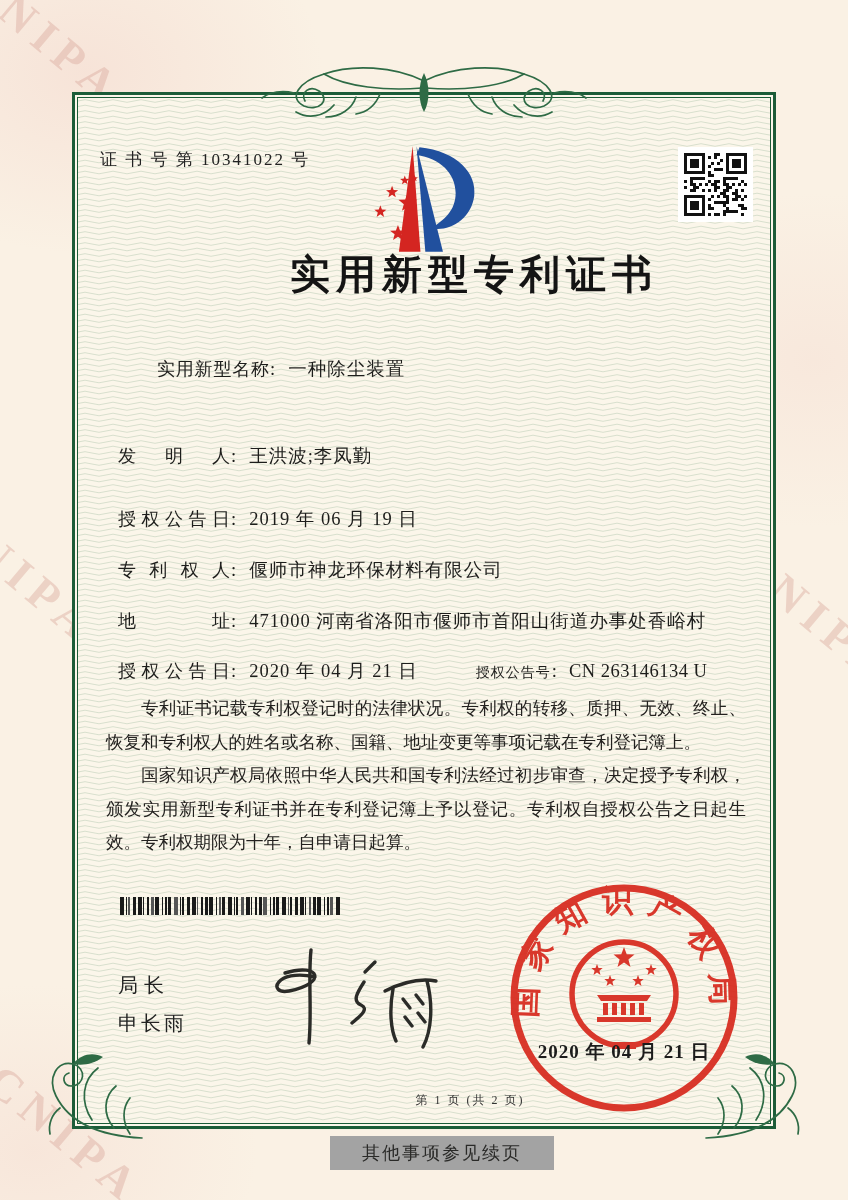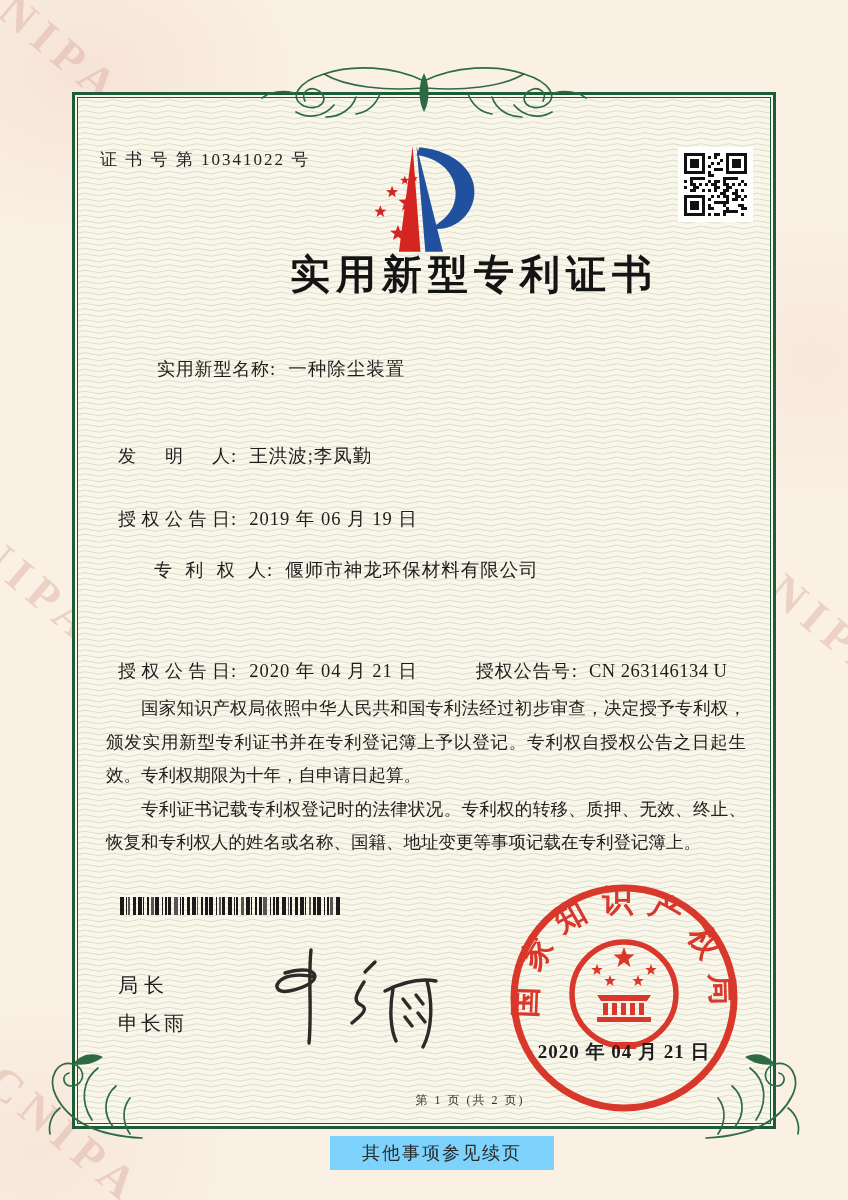--- a/index.html
+++ b/index.html
@@ -33,28 +33,28 @@
   .title{
     left:72px;top:247px;width:804px;text-align:center;
     font-size:40px;font-weight:bold;letter-spacing:6px;color:#141414;
   }
   .frow{left:118px;width:640px;font-size:18.5px;white-space:nowrap;}
   .flabel{display:inline-block;width:112px;font-size:18px;
     text-align:justify;text-align-last:justify;vertical-align:bottom;}
   .fcolon{display:inline-block;margin-left:1px;}
   .fvalue{margin-left:13px;letter-spacing:1px;}
   .fvalue2{margin-left:12px;letter-spacing:.5px;}
-  .flabel2{display:inline-block;font-size:18px;letter-spacing:1px;}
+  .flabel2{display:inline-block;font-size:14px;letter-spacing:1px;}
   .paras{left:106px;top:692px;width:640px;font-size:17.5px;line-height:33.5px;
     text-align:justify;color:#23211f;}
   .paras p{margin:0;text-indent:2em;}
   .signer{font-size:20px;color:#222;letter-spacing:3px;}
   .pageinfo{left:72px;top:1092px;width:796px;text-align:center;font-size:12px;letter-spacing:2px;color:#333;}
   .notebox{left:330px;top:1136px;width:224px;height:34px;line-height:34px;
-    background:#7dd3fc;text-align:center;font-size:18px;letter-spacing:2px;color:#2a2a28;z-index:4;}
+    background:#a3a3a3;text-align:center;font-size:18px;letter-spacing:2px;color:#2a2a28;z-index:4;}
   .sealdate{left:0;top:157px;width:232px;text-align:center;font-size:19px;
     color:#1c1c1c;letter-spacing:1px;font-weight:bold;}
 </style>
 </head>
 <body>
 
 <div class="tint"></div>
 
 <div class="wm" style="left:-125px;top:10px;">CNIPA</div>
 <div class="wm" style="left:160px;top:200px;font-size:52px;color:rgba(216,168,156,.30);">CNIPA</div>
@@ -426,30 +426,33 @@
 
   <div class="abs frow" style="top:356px;margin-left:39px;">
     <span class="flabel">实用新型名称</span><span class="fcolon">:</span><span class="fvalue">一种除尘装置</span>
   </div>
   <div class="abs frow" style="top:407px;margin-top:36px;">
     <span class="flabel">发明人</span><span class="fcolon">:</span><span class="fvalue">王洪波;李凤勤</span>
   </div>
   <div class="abs frow" style="top:506px;">
     <span class="flabel">授权公告日</span><span class="fcolon">:</span><span class="fvalue">2019 年 06 月 19 日</span>
   </div>
-  <div class="abs frow" style="top:557px;margin-left:36px;">
+  <div class="abs frow" style="top:557px;">
     <span class="flabel">专利权人</span><span class="fcolon">:</span><span class="fvalue">偃师市神龙环保材料有限公司</span>
+  </div>
+  <div class="abs frow" style="top:608px;">
+    <span class="flabel">地址</span><span class="fcolon">:</span><span class="fvalue">471000 河南省洛阳市偃师市首阳山街道办事处香峪村</span>
   </div>
   <div class="abs frow" style="top:658px;">
     <span class="flabel">授权公告日</span><span class="fcolon">:</span><span class="fvalue">2020 年 04 月 21 日</span><span class="flabel2" style="margin-left:58px;">授权公告号</span><span class="fcolon">:</span><span class="fvalue2">CN 263146134 U</span>
   </div>
 
   <div class="abs paras">
+    <p>专利证书记载专利权登记时的法律状况。专利权的转移、质押、无效、终止、恢复和专利权人的姓名或名称、国籍、地址变更等事项记载在专利登记簿上。</p>
     <p>国家知识产权局依照中华人民共和国专利法经过初步审查，决定授予专利权，颁发实用新型专利证书并在专利登记簿上予以登记。专利权自授权公告之日起生效。专利权期限为十年，自申请日起算。</p>
-    <p>专利证书记载专利权登记时的法律状况。专利权的转移、质押、无效、终止、恢复和专利权人的姓名或名称、国籍、地址变更等事项记载在专利登记簿上。</p>
   </div>
 
   <svg id="barcode" class="abs" style="left:120px;top:897px;" width="224" height="18">
       <rect x="0" y="0" width="4" height="18" fill="#1a1a1a"></rect>
       <rect x="6" y="0" width="1" height="18" fill="#1a1a1a"></rect>
       <rect x="8" y="0" width="2" height="18" fill="#555"></rect>
       <rect x="13" y="0" width="3" height="18" fill="#1a1a1a"></rect>
       <rect x="18" y="0" width="4" height="18" fill="#1a1a1a"></rect>
       <rect x="23" y="0" width="1" height="18" fill="#1a1a1a"></rect>
       <rect x="27" y="0" width="2" height="18" fill="#1a1a1a"></rect>

